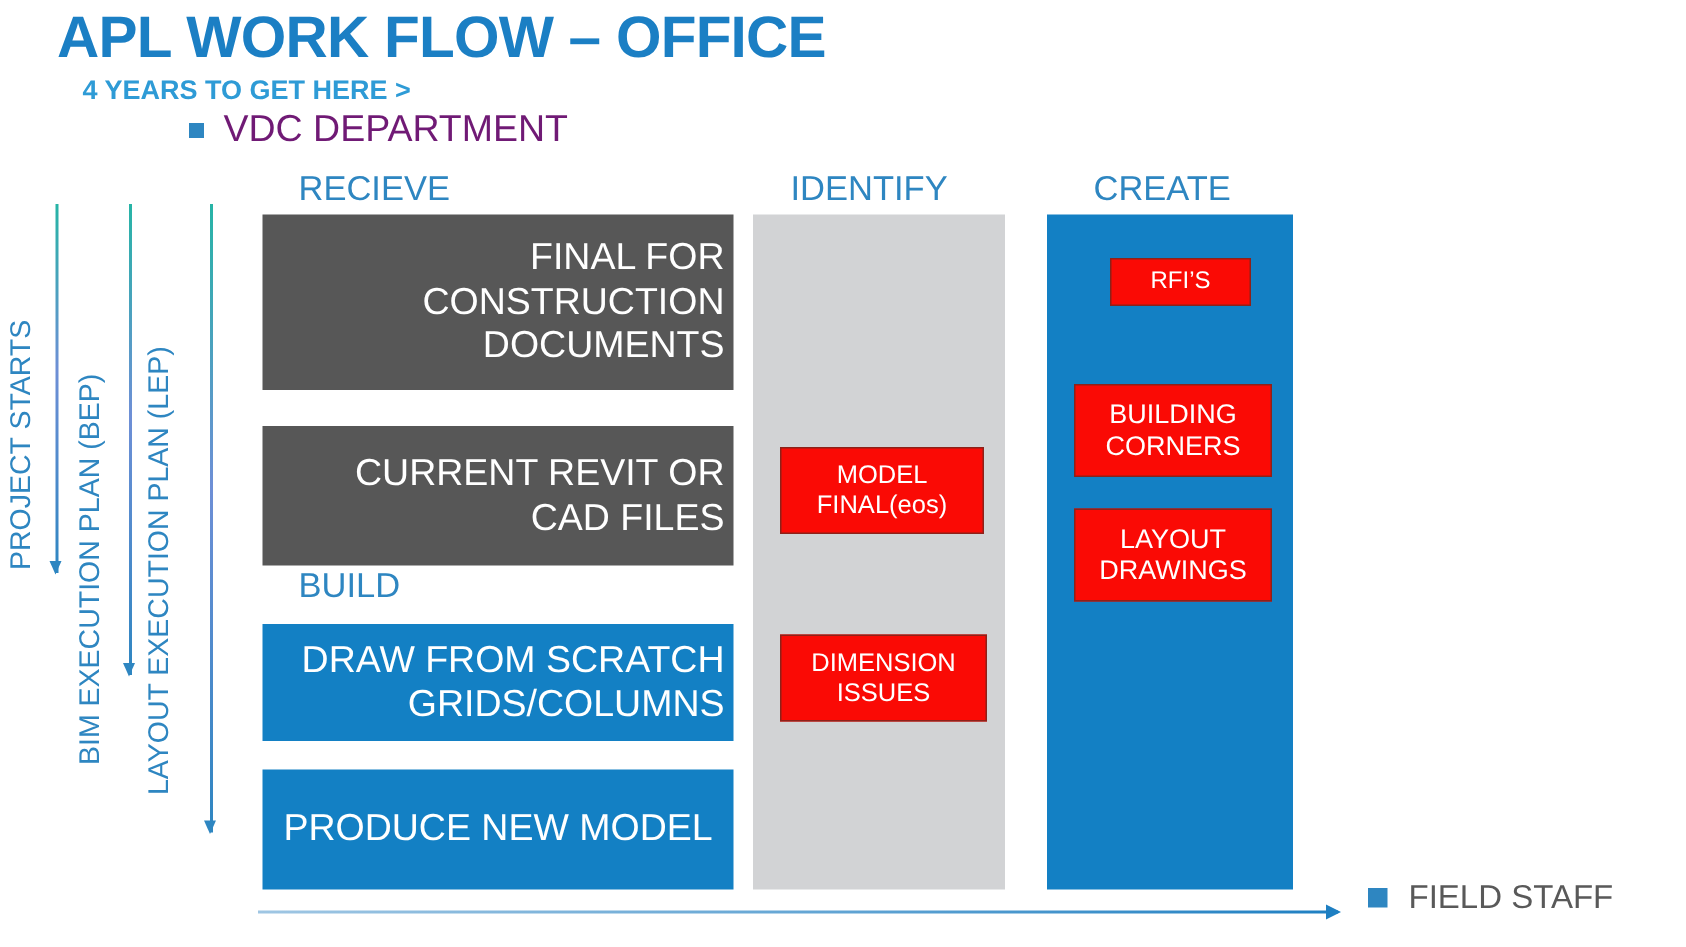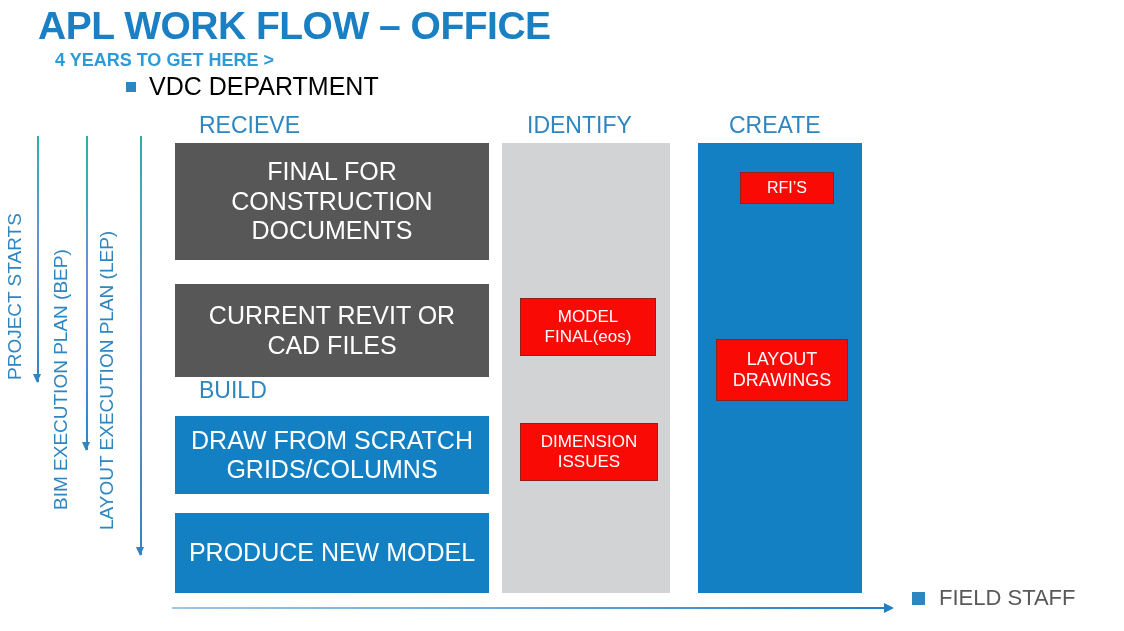--- a/index.html
+++ b/index.html
@@ -31,21 +31,21 @@
   .bullet-row {
     position: absolute; left: 126px; top: 72px;
     display: flex; align-items: center; gap: 13px;
     white-space: nowrap;
   }
   .sq-bullet {
     width: 10px; height: 10px; background: #2E86C1;
     display: inline-block; flex: none;
   }
   .bullet-text {
-    font-size: 25px; color: #000000; letter-spacing: 0px;
+    font-size: 25px; color: #701a75; letter-spacing: 0px;
   }
 
   
   .vlabel {
     position: absolute;
     font-size: 19px;
     color: #2E86C1;
     writing-mode: vertical-rl;
     transform: rotate(180deg);
     white-space: nowrap;
@@ -74,21 +74,21 @@
     font-size: 23px;
     color: #2E86C1;
     white-space: nowrap;
     letter-spacing: 0px;
   }
 
   
   .box {
     position: absolute;
     display: flex; align-items: center; justify-content: center;
-    text-align: center;
+    text-align: right;
     color: #FFFFFF;
     line-height: 1.18;
     padding: 2px 6px;
   }
   .box.gray  { background: #575757; font-size: 25px; }
   .box.blue  { background: #1380C4; font-size: 25px; }
 
   
   .container {
     position: absolute;
@@ -179,20 +179,21 @@
 
     <div class="redbox" style="left:18px; top:155px; width:136px; height:58px; font-size:17px;">MODEL FINAL(eos)</div>
 
     <div class="redbox" style="left:18px; top:280px; width:138px; height:58px; font-size:17px;">DIMENSION ISSUES</div>
   </div>
 
   <div class="container blue-c" style="left:698px; top:143px; width:164px; height:450px;">
 
     <div class="redbox" style="left:42px; top:29px; width:94px; height:32px; font-size:16px;">RFI’S</div>
 
+    <div class="redbox" style="left:18px; top:113px; width:132px; height:62px; font-size:18px;">BUILDING CORNERS</div>
 
     <div class="redbox" style="left:18px; top:196px; width:132px; height:62px; font-size:18px;">LAYOUT DRAWINGS</div>
 
 
   </div>
 
   <div class="harrow" style="left:172px; top:607px; width:720px;">
     <span class="hshaft"></span>
       <span class="hhead"></span>
   </div>

